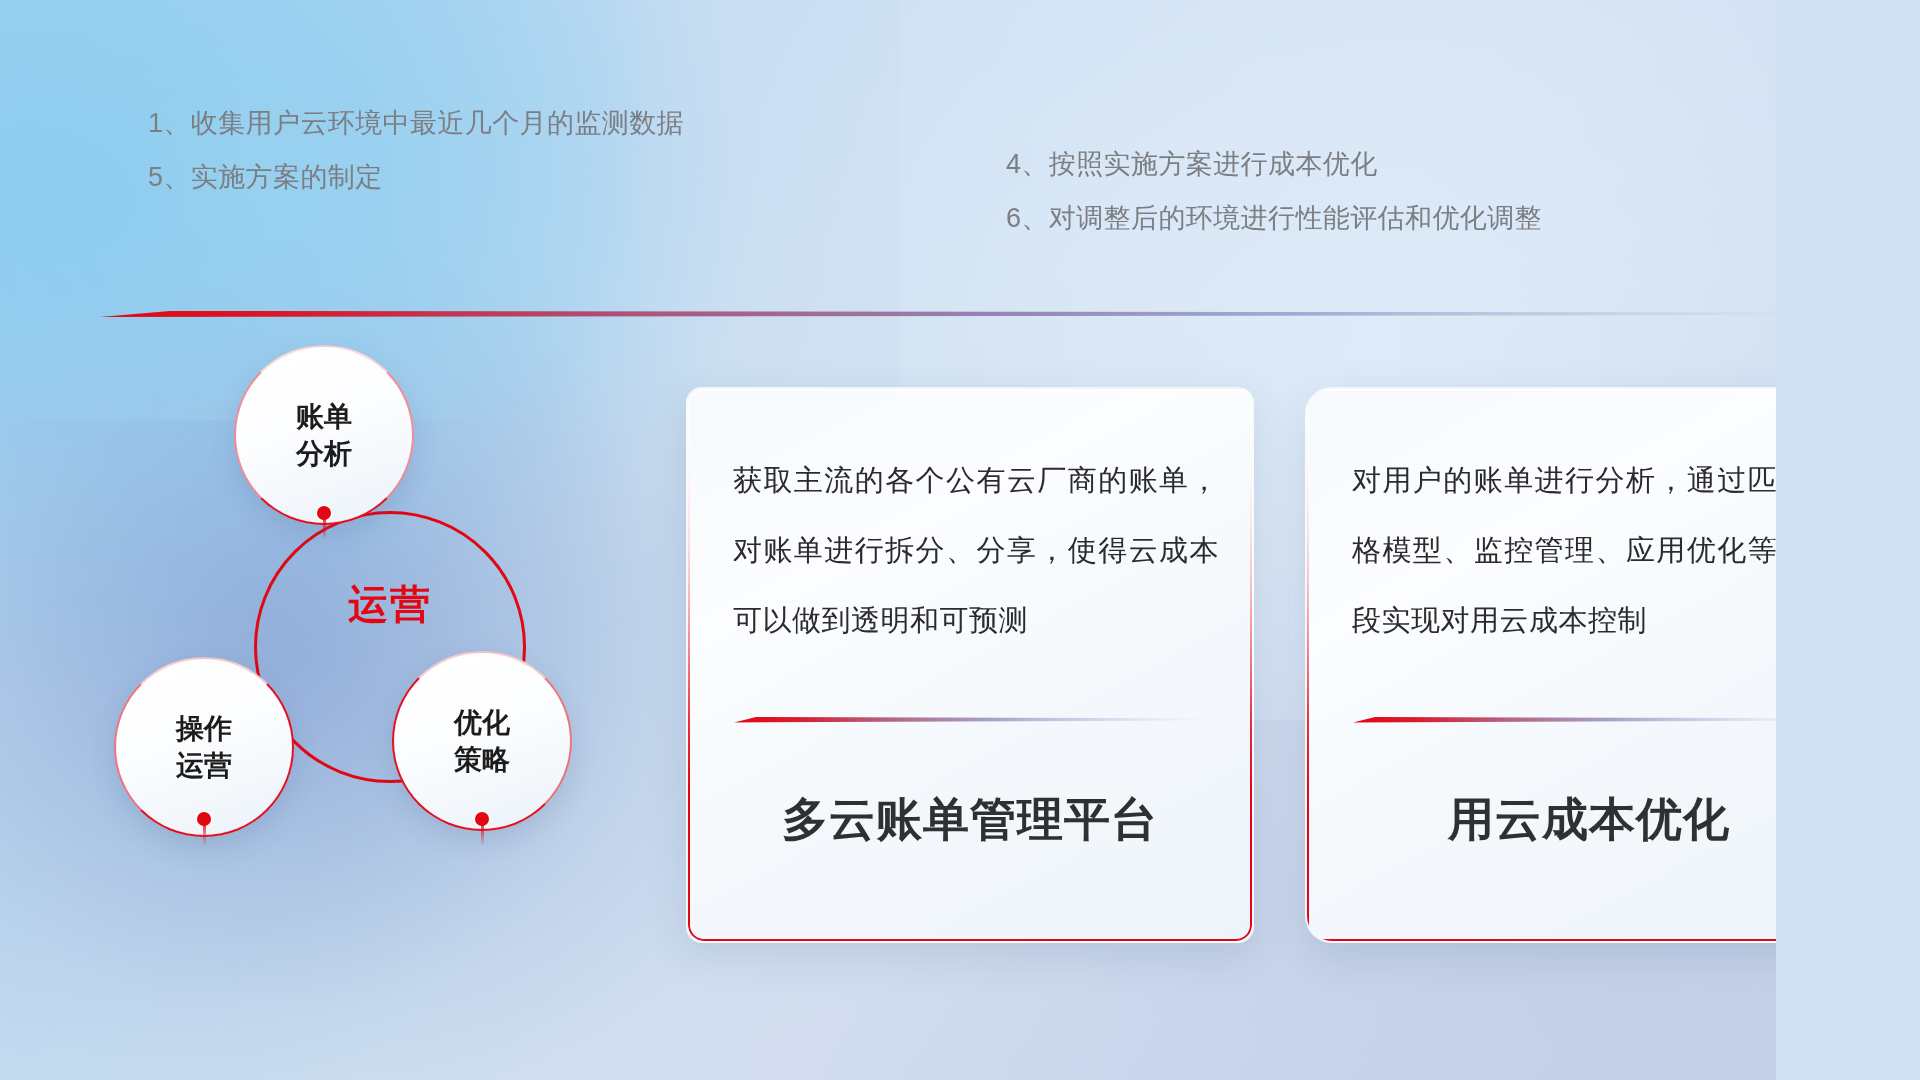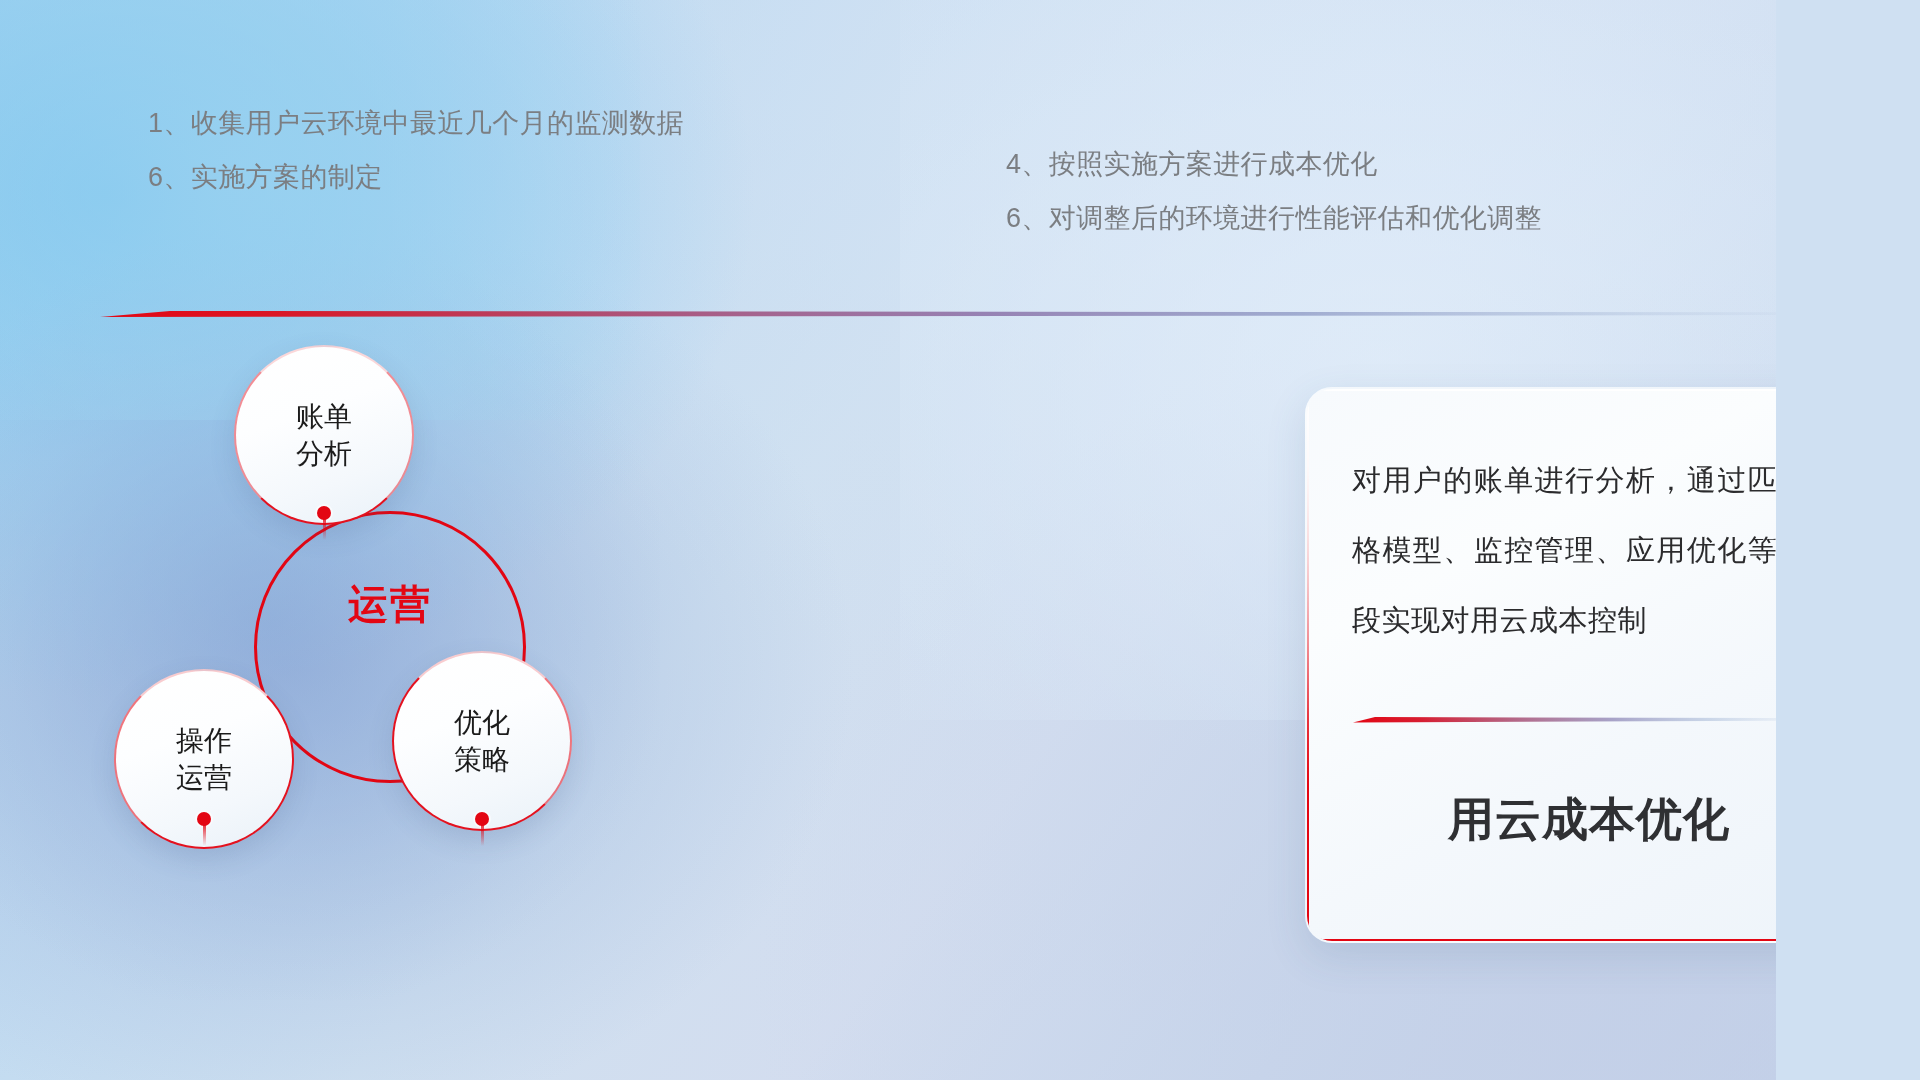--- a/index.html
+++ b/index.html
@@ -81,39 +81,39 @@
   }
   .bubble {
     position: absolute;
     border-radius: 50%;
     box-sizing: border-box;
     display: flex;
     flex-direction: column;
     align-items: center;
     justify-content: center;
     color: #1c1c1c;
-    font-weight: 400;
+    font-weight: 700;
     font-size: 28px;
     line-height: 37px;
     text-align: center;
     background:
       linear-gradient(160deg, #ffffff 0%, #fdfeff 38%, #f4f8fc 72%, #e9f1f8 100%);
     box-shadow: 0 10px 26px rgba(60,90,130,0.16);
   }
   .bubble span { display: block; }
   .bubble-top {
     left: 142px; top: 0px;
     width: 180px; height: 180px;
     border: 2px solid rgba(227,6,19,0.95);
     border-top-color: rgba(227,6,19,0.16);
     border-left-color: rgba(227,6,19,0.45);
     border-right-color: rgba(227,6,19,0.45);
   }
   .bubble-left {
-    left: 22px; top: 324px;
+    left: 22px; top: 312px;
     width: 180px; height: 180px;
     border: 2px solid rgba(227,6,19,0.95);
     border-top-color: rgba(227,6,19,0.20);
     border-left-color: rgba(227,6,19,0.55);
     justify-content: center;
   }
   .bubble-right {
     left: 300px; top: 306px;
     width: 180px; height: 180px;
     border: 2px solid rgba(227,6,19,0.95);
@@ -219,21 +219,21 @@
 <body>
 
 <div class="slide">
   <div class="bg-veil-1"></div>
   <div class="bg-veil-2"></div>
   <div class="bg-veil-3"></div>
 
   <div class="steps">
     <div class="step-col left">
       <div class="step-line">1、收集用户云环境中最近几个月的监测数据</div>
-      <div class="step-line">6、实施方案的制定</div>
+      <div class="step-line">5、实施方案的制定</div>
     </div>
     <div class="step-col right">
       <div class="step-line">4、按照实施方案进行成本优化</div>
       <div class="step-line">6、对调整后的环境进行性能评估和优化调整</div>
     </div>
   </div>
 
   <svg class="top-rule" viewBox="0 0 1760 8" preserveAspectRatio="none">
     <defs>
       <linearGradient id="ruleGrad" x1="0" y1="0" x2="1" y2="0">
@@ -267,20 +267,38 @@
 
     <div class="venn-center">
       <div>运营</div>
     </div>
 
     <div class="dot dot-top"></div>
     <div class="dot dot-left"></div>
     <div class="dot dot-right"></div>
   </div>
 
+  <div class="card card-1">
+    <div class="card-frame"></div>
+    <div class="card-body">获取主流的各个公有云厂商的账单，对账单进行拆分、分享，使得云成本可以做到透明和可预测</div>
+    <svg class="card-divider" viewBox="0 0 480 7" preserveAspectRatio="none">
+      <defs>
+        <linearGradient id="cardGrad1" x1="0" y1="0" x2="1" y2="0">
+          <stop offset="0" stop-color="#e30613" stop-opacity="1"></stop>
+          <stop offset="0.14" stop-color="#d61428" stop-opacity="0.96"></stop>
+          <stop offset="0.34" stop-color="#a5486e" stop-opacity="0.82"></stop>
+          <stop offset="0.54" stop-color="#7f76ac" stop-opacity="0.66"></stop>
+          <stop offset="0.74" stop-color="#8fa6cc" stop-opacity="0.42"></stop>
+          <stop offset="1" stop-color="#c2d2e6" stop-opacity="0"></stop>
+        </linearGradient>
+      </defs>
+      <path d="M0 6.4 L22 1 L480 2.2 L480 4.6 Z" fill="url(#cardGrad1)"></path>
+    </svg>
+    <div class="card-title">多云账单管理平台</div>
+  </div>
 
   <div class="card card-2">
     <div class="card-frame"></div>
     <div class="card-body">对用户的账单进行分析，通过匹配价格模型、监控管理、应用优化等多少段实现对用云成本控制</div>
     <svg class="card-divider" viewBox="0 0 480 7" preserveAspectRatio="none">
       <defs>
         <linearGradient id="cardGrad2" x1="0" y1="0" x2="1" y2="0">
           <stop offset="0" stop-color="#e30613" stop-opacity="1"></stop>
           <stop offset="0.14" stop-color="#d61428" stop-opacity="0.96"></stop>
           <stop offset="0.34" stop-color="#a5486e" stop-opacity="0.82"></stop>

